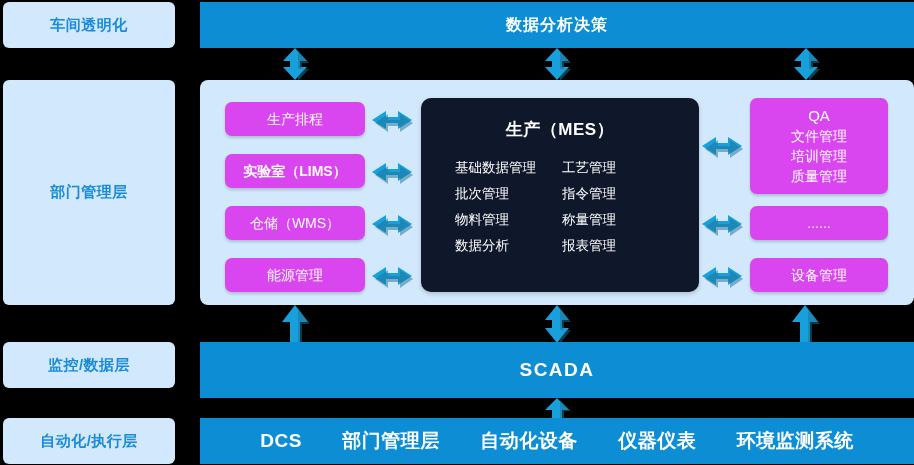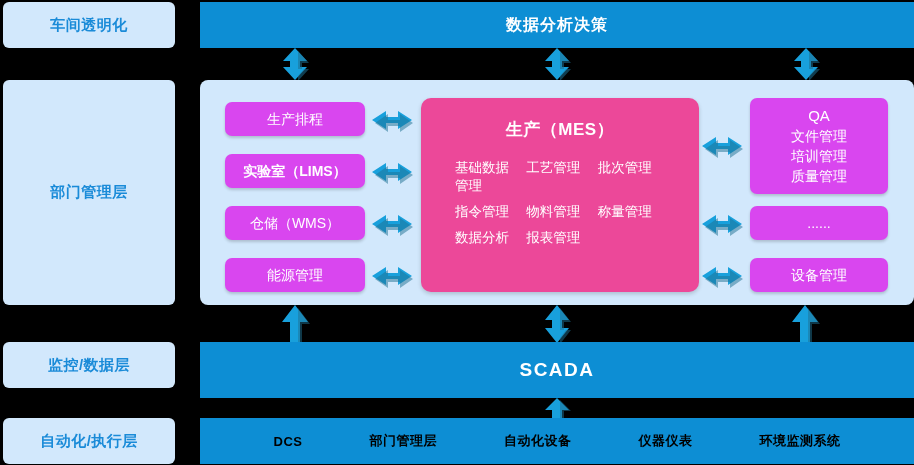--- a/index.html
+++ b/index.html
@@ -27,21 +27,21 @@
     box-shadow:0 2px 2px rgba(0,0,0,.35);
   }
   #banner-top{top:2px;height:46px;font-size:16px;letter-spacing:1px;}
   #banner-scada{top:342px;height:56px;font-size:19px;letter-spacing:1.5px;}
   #banner-auto{top:418px;height:46px;}
 
   #banner-auto .auto-row{
     display:flex;width:100%;align-items:center;
     justify-content:space-around;padding:0 40px;box-sizing:border-box;
   }
-  #banner-auto .auto-item{font-size:13px;font-weight:bold;color:#000000;letter-spacing:.5px;}
+  #banner-auto .auto-item{font-size:19px;font-weight:bold;color:#ffffff;letter-spacing:.5px;}
 
   
   #mid-panel{
     position:absolute;left:200px;top:80px;width:714px;height:225px;
     background:#d2e8fc;border-radius:8px;
   }
 
   
   .btn{
     position:absolute;background:#d946ef;border-radius:7px;
@@ -57,31 +57,31 @@
   .btn-right{left:550px;width:138px;}
   #b-r0{top:18px;height:96px;font-size:14px;justify-content:center;}
   #b-r1{top:126px;height:34px;}
   #b-r2{top:178px;height:34px;}
   #b-r0 .qa-line{display:block;}
   #b-r0 .qa-head{font-size:15px;}
 
   
   #mes{
     position:absolute;left:221px;top:18px;width:278px;height:194px;
-    background:#ec4899;border-radius:10px;
+    background:#0f172a;border-radius:10px;
     box-shadow:0 2px 4px rgba(0,0,0,.18);
     color:#fff;
   }
   #mes .mes-title{
     text-align:center;font-size:17px;font-weight:bold;
     margin-top:20px;letter-spacing:.5px;
   }
   #mes .mes-grid{
     margin-top:18px;padding:0 34px;
-    display:grid;grid-template-columns:1fr 1fr 1fr;
+    display:grid;grid-template-columns:1fr 1fr;
     row-gap:8px;column-gap:4px;font-size:13.5px;
   }
 
   
   .arrow{position:absolute;}
   .arrow svg{display:block;overflow:visible;}
 </style>
 </head>
 <body>
 

